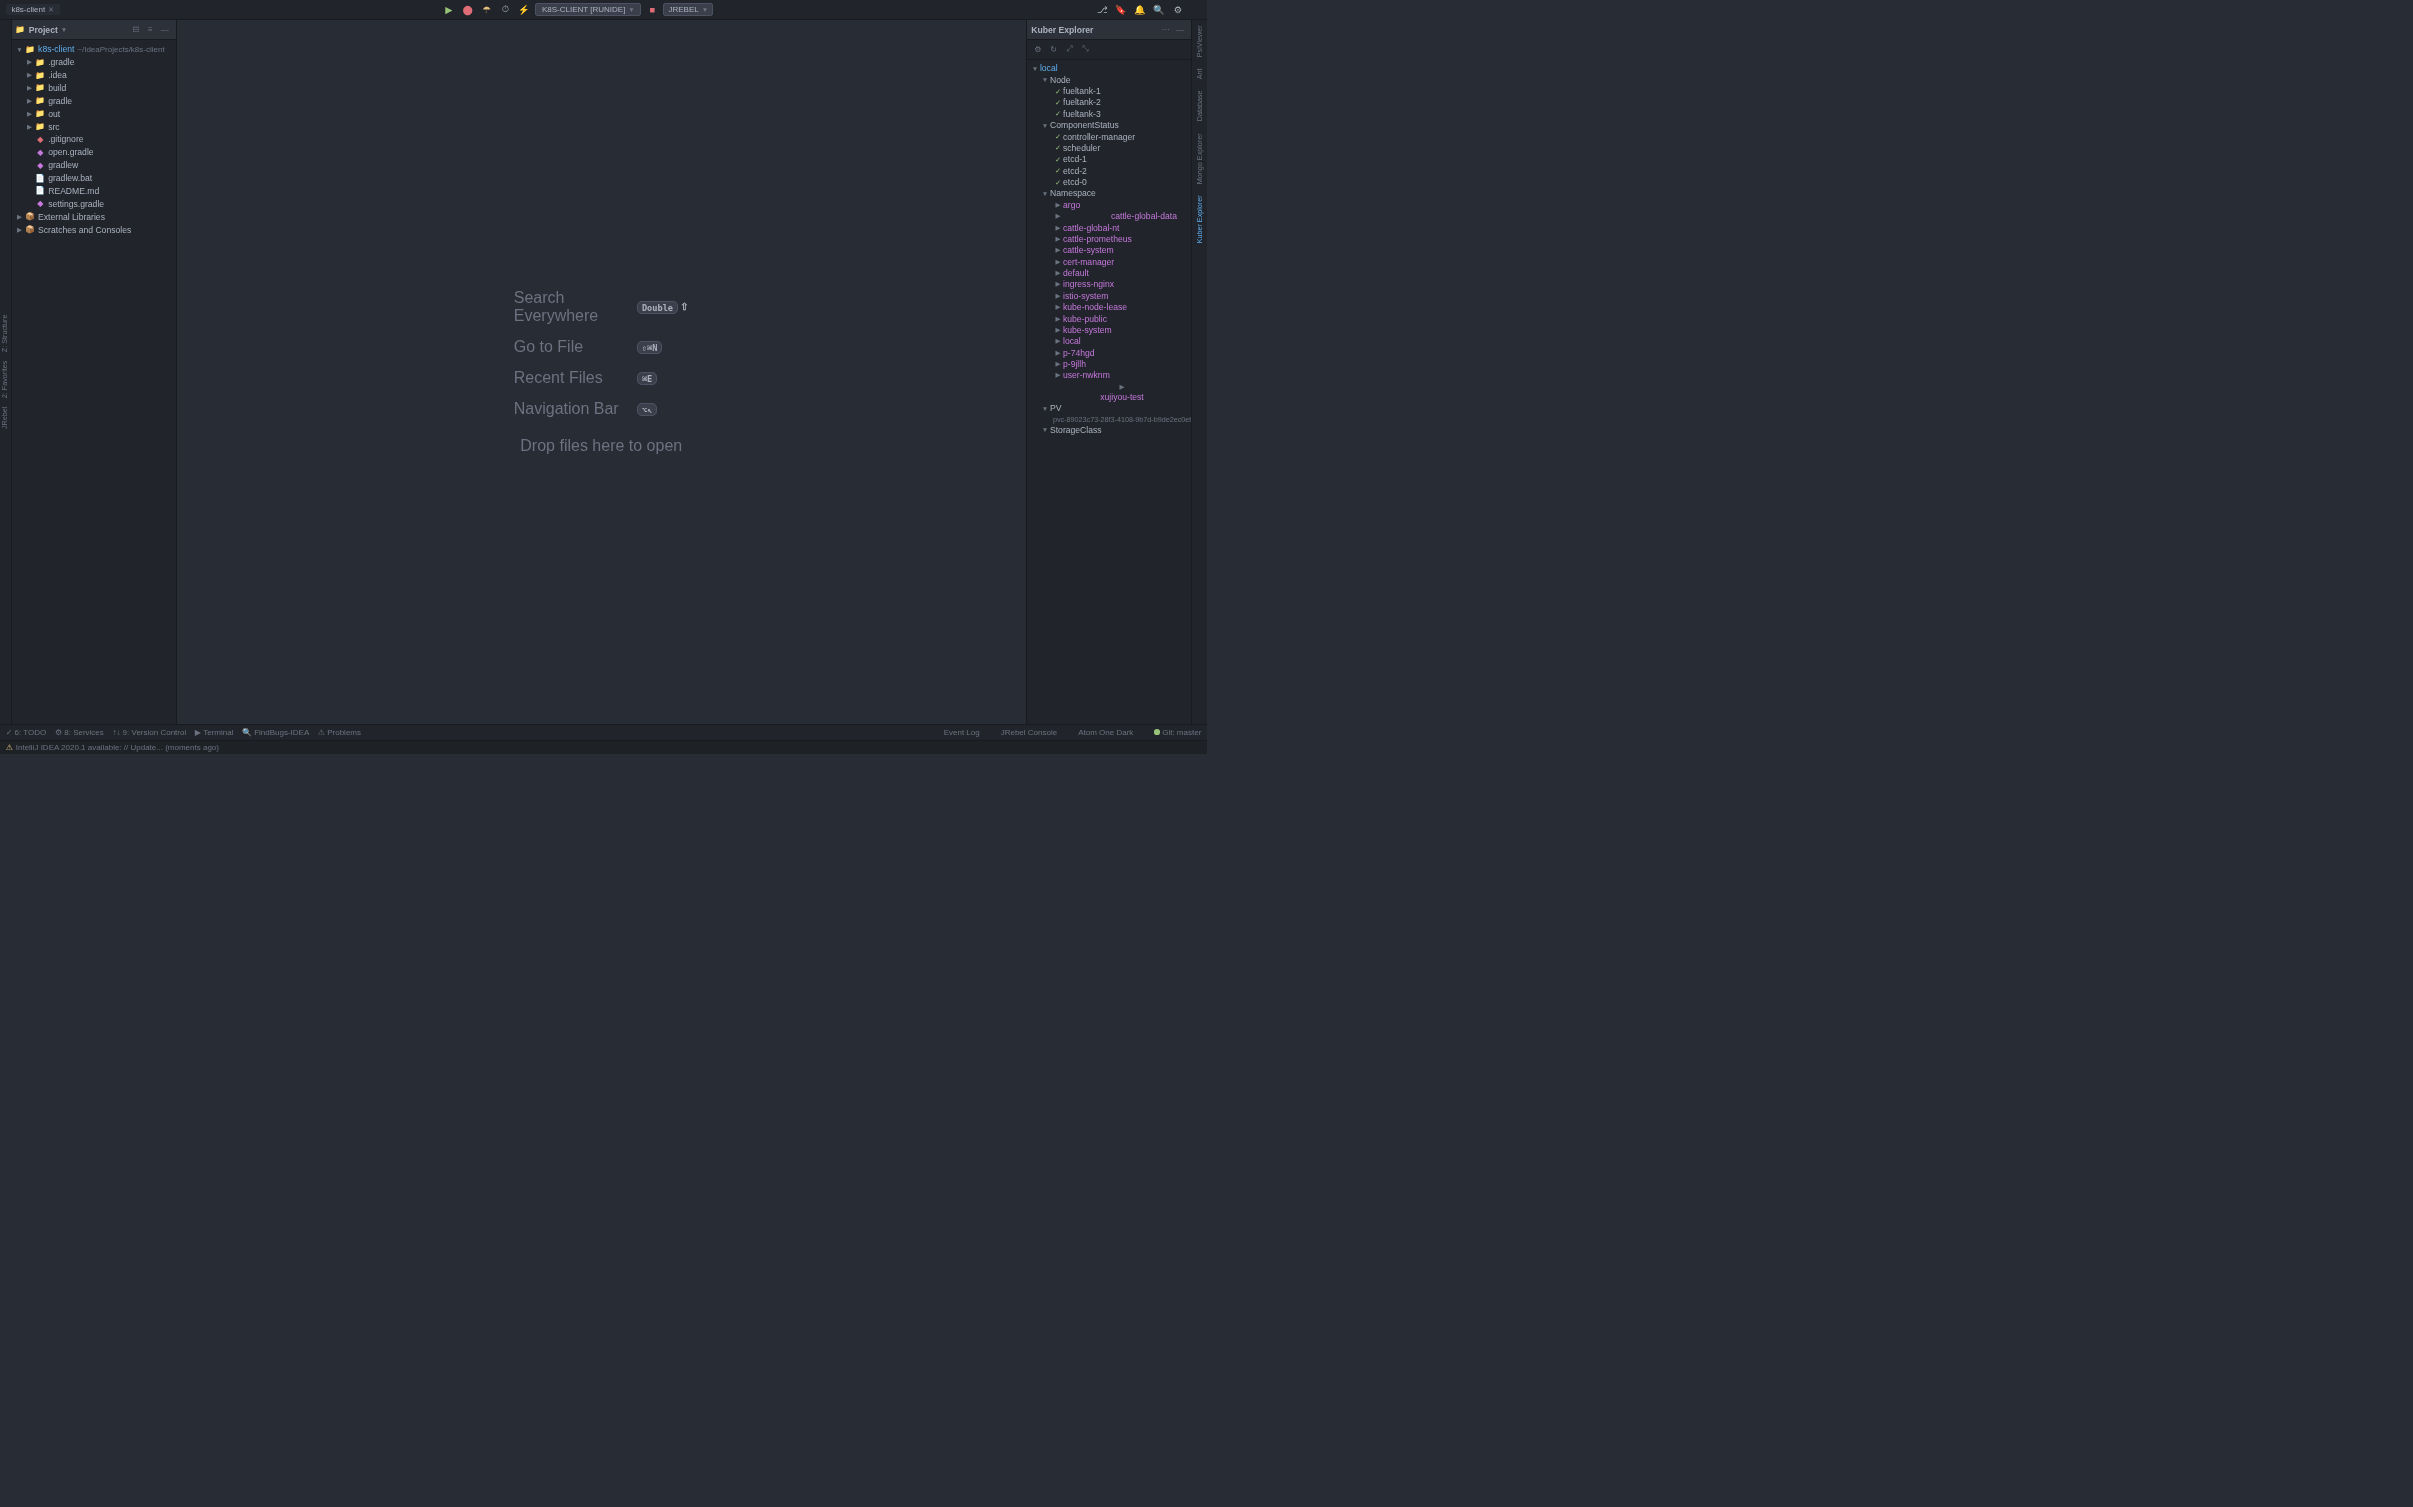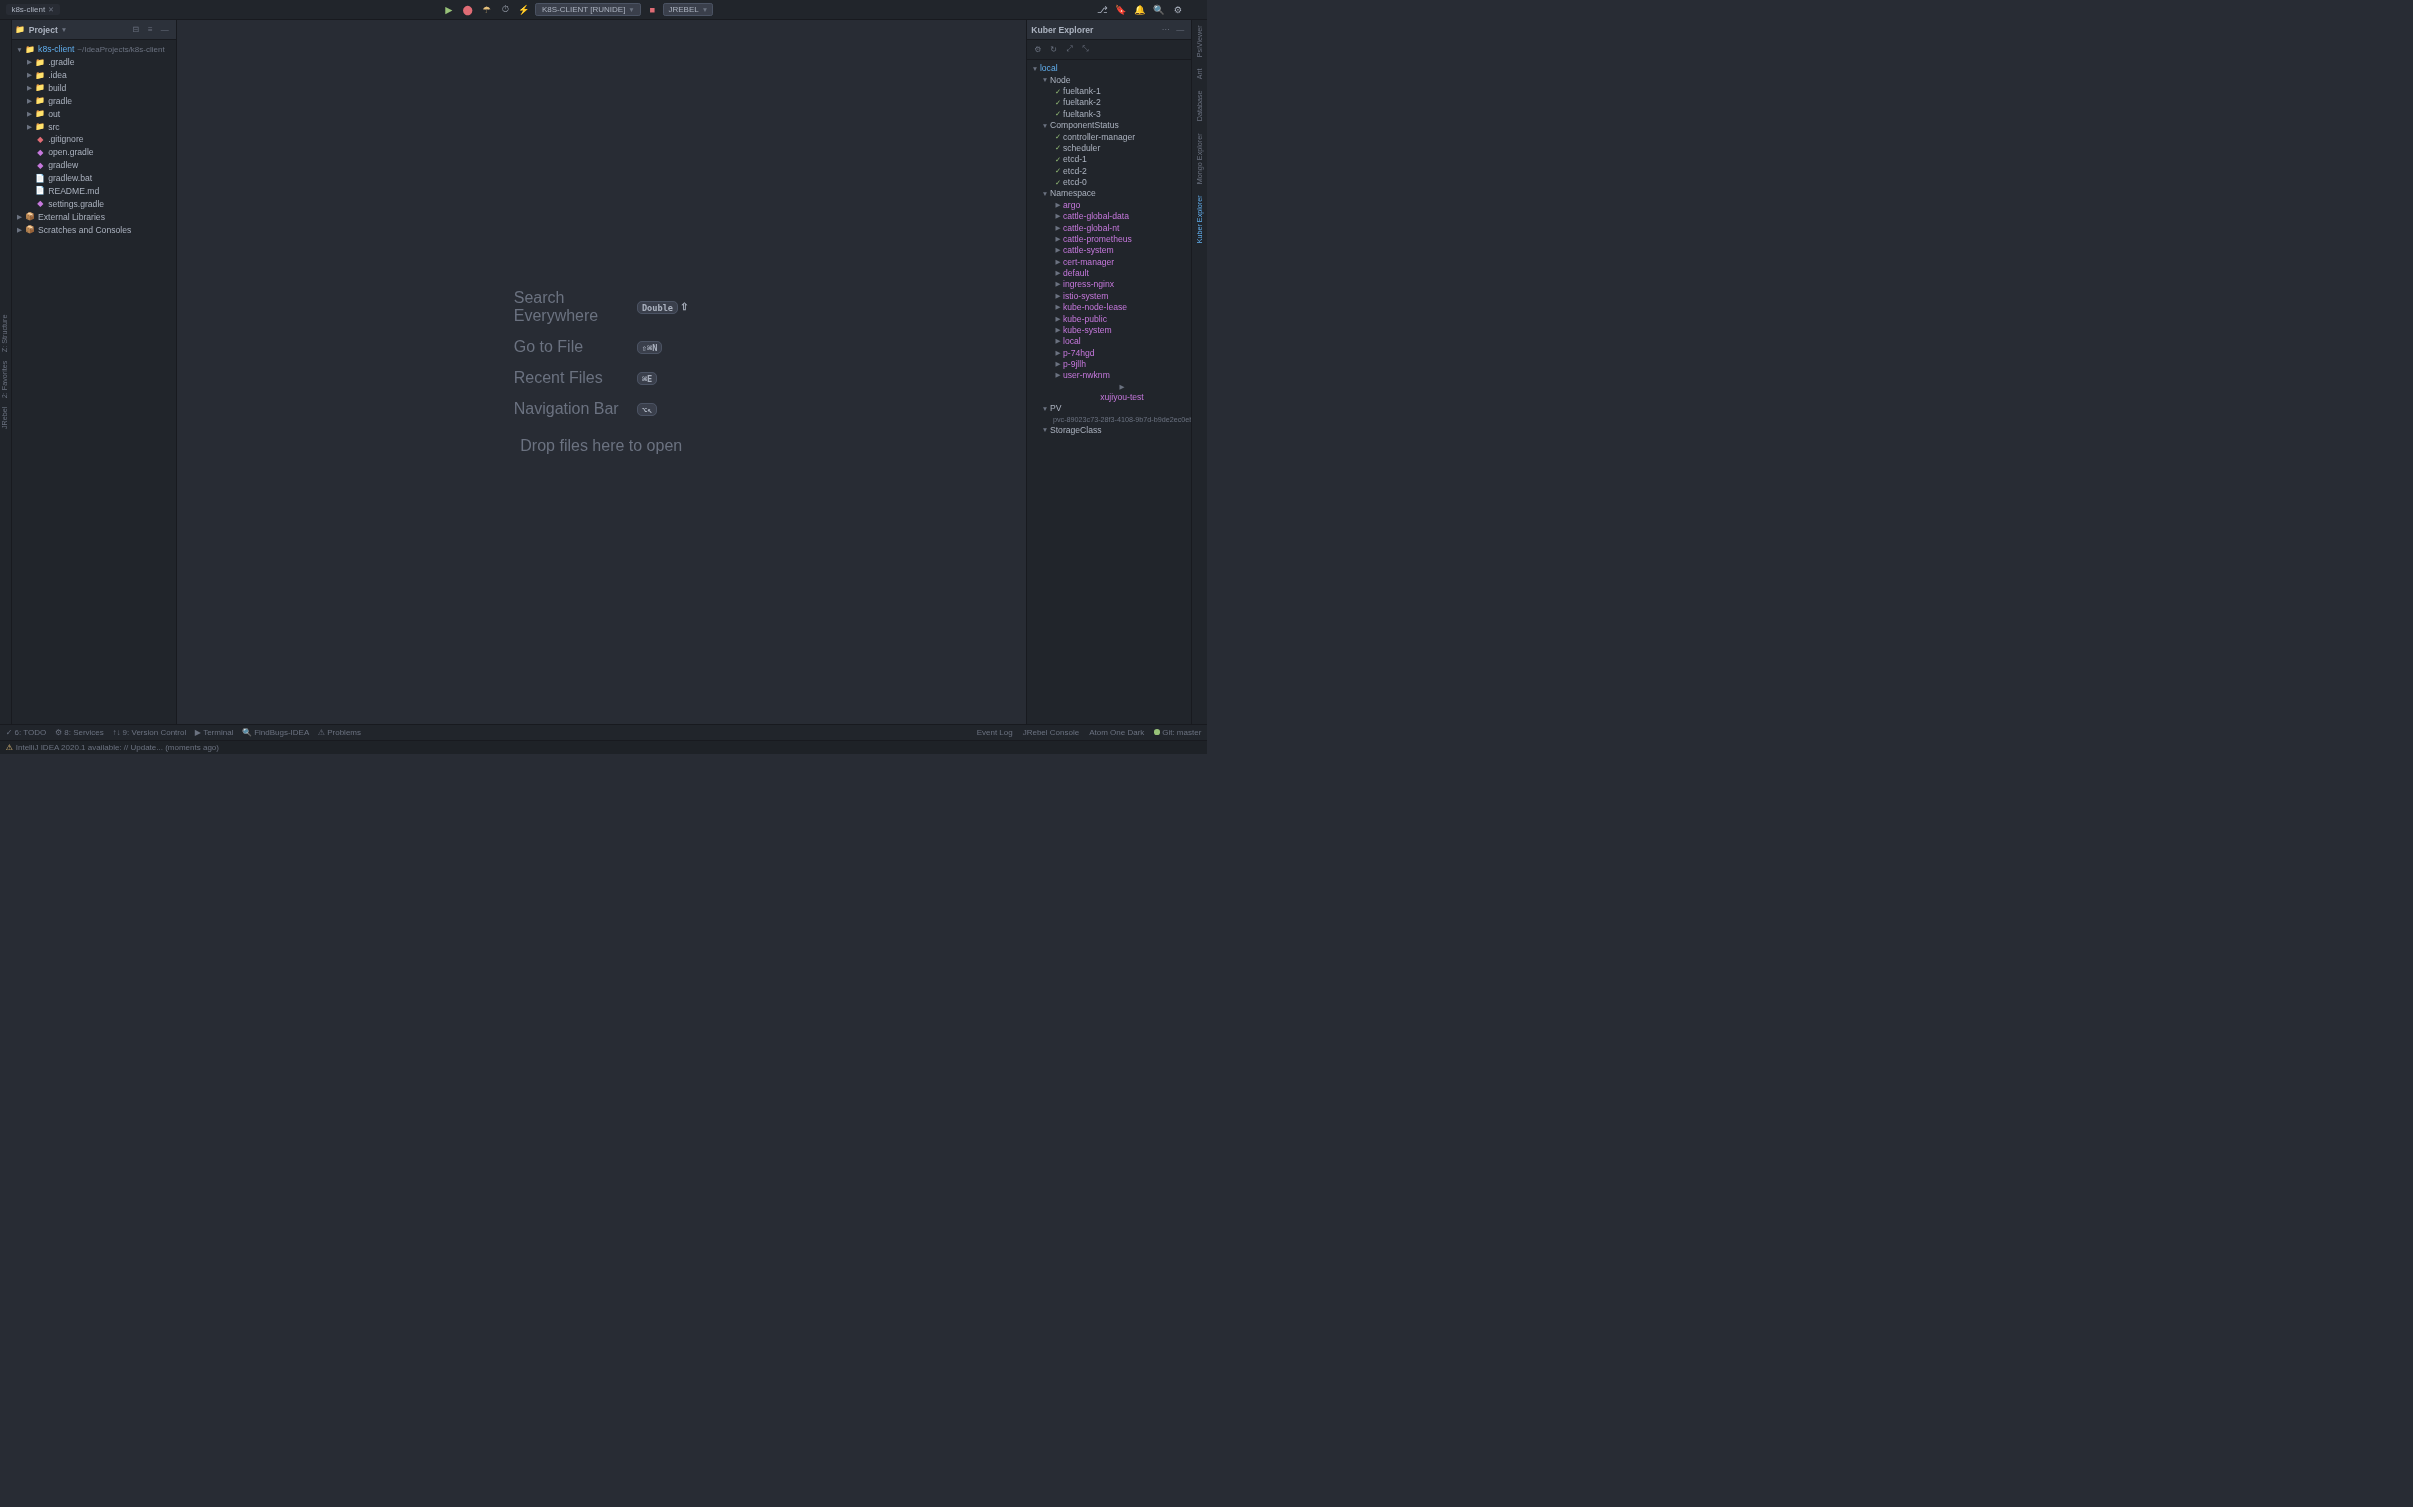--- a/index.html
+++ b/index.html
@@ -368,21 +368,21 @@
       align-items: center;
       gap: 2.2px;
       font-size: 8px;
       color: #6b7280;
       cursor: pointer;
     }
     .status-item .icon { font-size: 8px; }
     .status-right {
       display: flex;
       align-items: center;
-      gap: 10px;
+      gap: 21px;
       font-size: 8px;
       color: #6b7280;
       margin-left: 24px;
     }
     .status-dot {
       width: 5.7px;
       height: 5.7px;
       border-radius: 50%;
       background: #98c379;
       display: inline-block;
@@ -674,21 +674,21 @@
       </div>
 
       <div class="k-item" style="padding-left:13px;">
         <span class="k-arrow">▼</span>
         <span class="k-label">Namespace</span>
       </div>
       <div class="k-item" style="padding-left:26px;">
         <span class="k-arrow">▶</span>
         <span class="k-label ns">argo</span>
       </div>
-      <div class="k-item" style="padding-left:26px;">
+      <div class="k-item" style="padding-left:26px;gap:48px;">
         <span class="k-arrow">▶</span>
         <span class="k-label ns">cattle-global-data</span>
       </div>
       <div class="k-item" style="padding-left:26px;">
         <span class="k-arrow">▶</span>
         <span class="k-label ns">cattle-global-nt</span>
       </div>
       <div class="k-item" style="padding-left:26px;">
         <span class="k-arrow">▶</span>
         <span class="k-label ns">cattle-prometheus</span>

